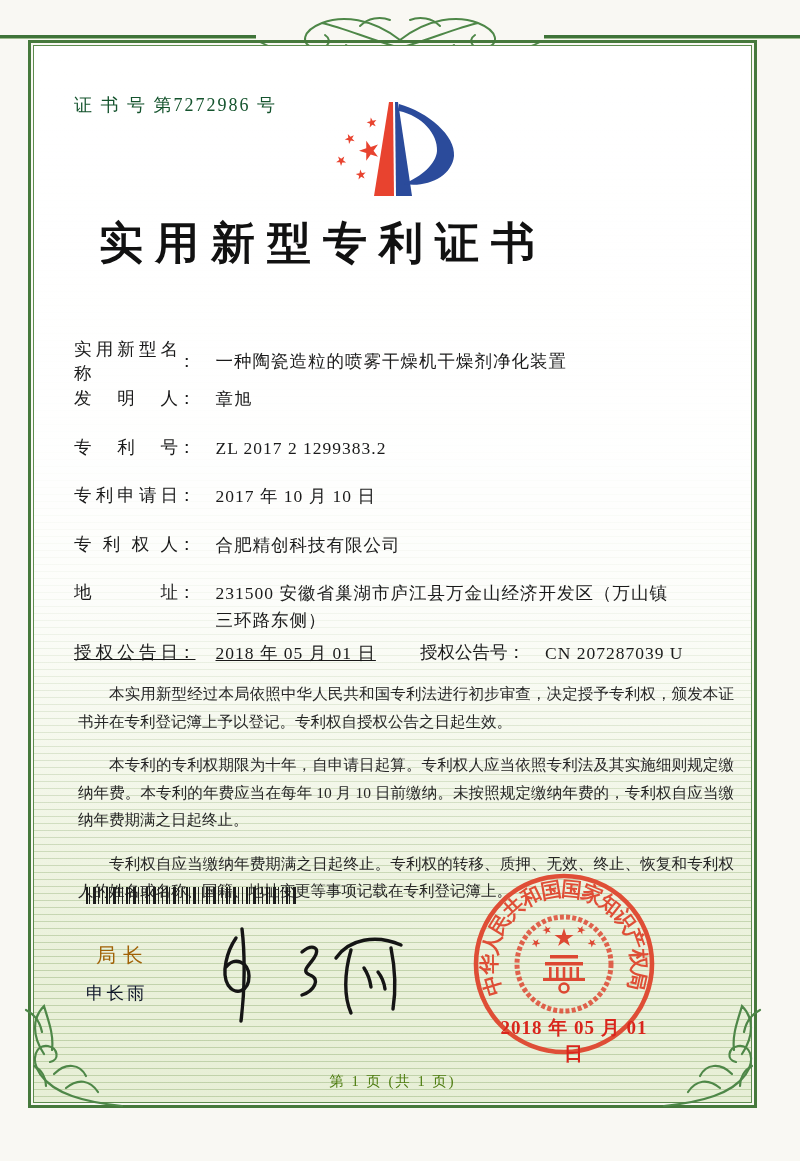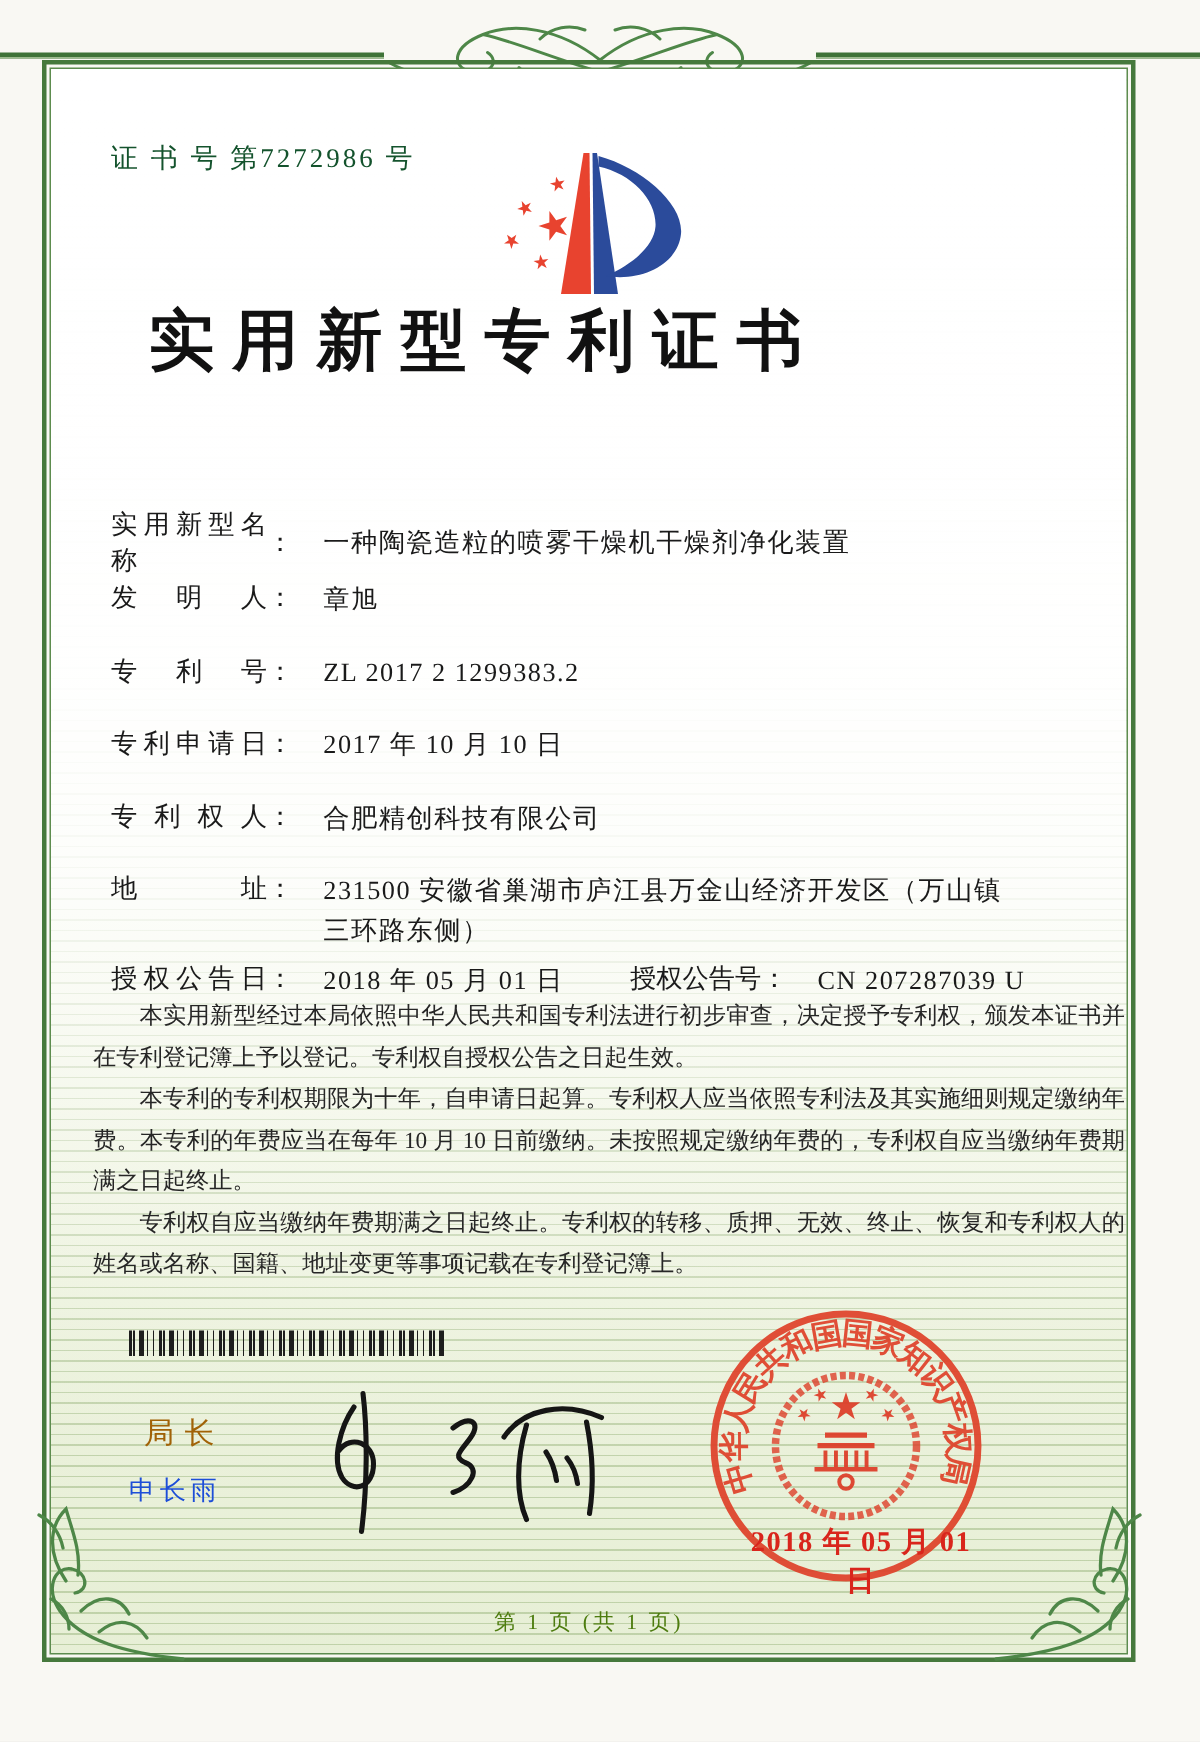--- a/index.html
+++ b/index.html
@@ -22,47 +22,47 @@
       repeating-linear-gradient(180deg,rgba(128,162,96,.38) 0 1px,rgba(255,255,255,0) 1px 7px),
       linear-gradient(180deg,#fbfcf6 0%,#f1f5e4 55%,#e7efd6 100%);}
 
   .corner-flourish{position:absolute;z-index:4;}
   .corner-flourish.right{transform:scaleX(-1);}
 
   
   .cert-no{position:absolute;left:74px;top:93px;font-size:18px;letter-spacing:2px;color:#14532d;}
   .logo{position:absolute;left:330px;top:92px;width:130px;height:108px;}
   .logo .star{position:absolute;color:#e8432f;line-height:1;}
-  .title{position:absolute;left:28px;top:198px;width:590px;text-align:center;
+  .title{position:absolute;left:28px;top:214px;width:590px;text-align:center;
          font-size:44px;font-weight:bold;letter-spacing:12px;color:#111;}
 
   
   .tax-stamp{position:absolute;left:620px;top:48px;width:126px;height:126px;transform:rotate(-12deg);opacity:.9;}
   .main-seal{position:absolute;left:468px;top:868px;width:192px;height:192px;opacity:.92;z-index:5;}
   .seal-date{position:absolute;left:488px;top:1015px;width:172px;text-align:center;z-index:6;
              color:#d9251c;font-weight:bold;font-size:19px;letter-spacing:1px;}
 
   
   .row{position:absolute;left:74px;display:flex;align-items:flex-start;font-size:17.5px;color:#1a1a1a;}
   .flabel{display:inline-block;width:104px;text-align:justify;text-align-last:justify;flex:0 0 auto;}
   .colon{flex:0 0 auto;}
   .fvalue{letter-spacing:1px;margin-left:20px;max-width:478px;line-height:27px;}
 
   
   .paras{position:absolute;left:62px;top:664px;width:688px;font-size:15.5px;line-height:27.5px;
          color:#262626;text-align:justify;}
-  .paras p{margin:0;text-indent:2em;}
+  .paras p{margin:16px;text-indent:2em;}
 
   
   .barcode{position:absolute;left:86px;top:887px;width:211px;height:17px;
     background:repeating-linear-gradient(90deg,#1e1e1e 0 2px,transparent 2px 3px,#1e1e1e 3px 4px,
       transparent 4px 7px,#1e1e1e 7px 10px,transparent 10px 12px,#1e1e1e 12px 13px,transparent 13px 16px,
       #1e1e1e 16px 17px,transparent 17px 20px);}
   .director-title{position:absolute;left:96px;top:942px;font-size:20px;letter-spacing:7px;color:#a16207;}
-  .director-name{position:absolute;left:86px;top:981px;font-size:17.5px;letter-spacing:3px;color:#1d4ed8;}
+  .director-name{position:absolute;left:86px;top:981px;font-size:17.5px;letter-spacing:3px;color:#0f172a;}
   .signature{position:absolute;left:198px;top:924px;z-index:6;}
   .footer-page{position:absolute;left:28px;top:1072px;width:729px;text-align:center;
                font-size:14.5px;color:#4d7c0f;letter-spacing:2px;}
 
   .seal-text{fill:#df4129;}
 </style>
 </head>
 <body>
 
 <div class="page">
@@ -157,21 +157,21 @@
   <div class="row" style="top:532px;justify-content:flex-end;">
     <span class="flabel">专利权人</span>
       <span class="colon">：</span>
     <span class="fvalue">合肥精创科技有限公司</span>
   </div>
   <div class="row" style="top:580px;">
     <span class="flabel">地址</span>
       <span class="colon">：</span>
     <span class="fvalue" style="max-width:462px;">231500 安徽省巢湖市庐江县万金山经济开发区（万山镇三环路东侧）</span>
   </div>
-  <div class="row" style="top:640px;width:680px;">
+  <div class="row" style="top:640px;width:680px;text-decoration:underline;">
     <span class="flabel">授权公告日</span>
       <span class="colon">：</span>
     <span class="fvalue">2018 年 05 月 01 日</span>
     <span style="position:absolute;left:346px;top:0;display:flex;">
       <span>授权公告号</span>
         <span>：</span>
       <span class="fvalue">CN 207287039 U</span>
     </span>
   </div>
 

